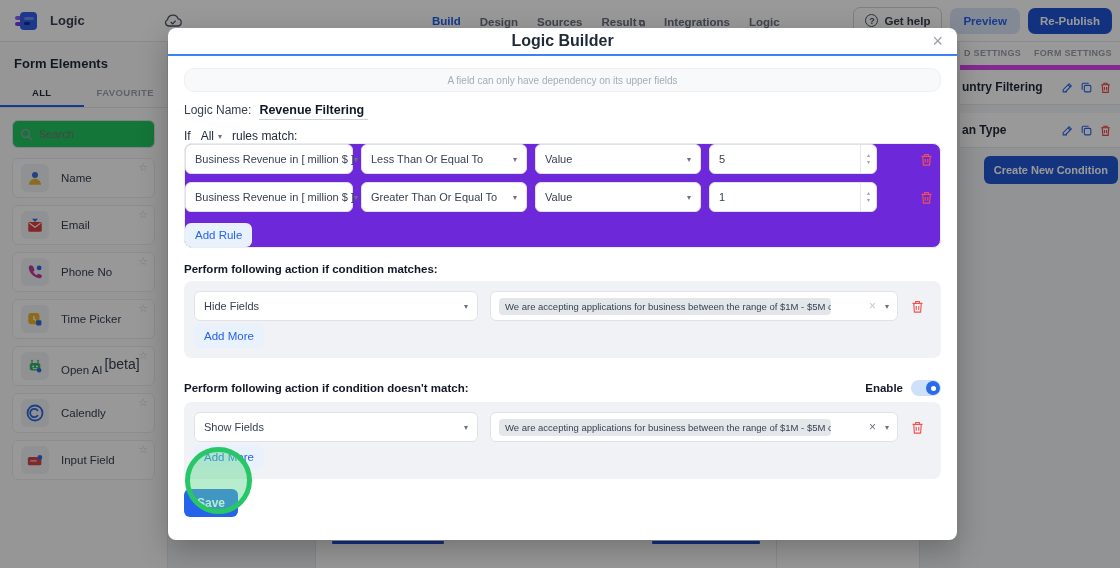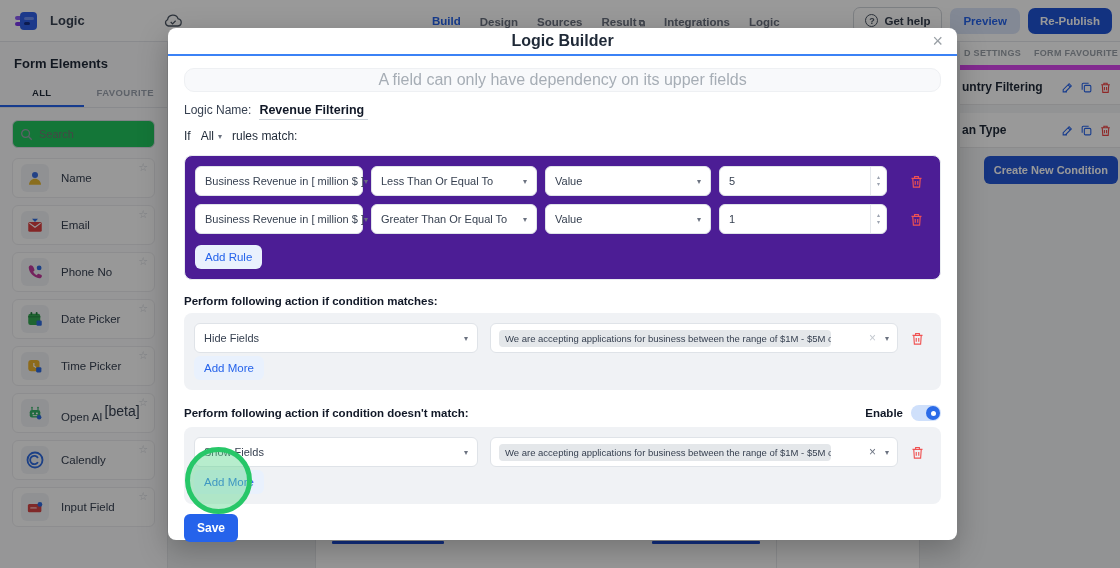--- a/index.html
+++ b/index.html
@@ -73,29 +73,29 @@
 
   
   .modal{position:absolute;left:168px;top:28px;width:789px;height:512px;background:#fff;
          border-radius:8px;z-index:10;box-shadow:0 10px 30px rgba(0,0,0,.25);}
   .m-header{position:relative;height:28px;display:flex;align-items:center;justify-content:center;
             border-bottom:2px solid #3b82f6;}
   .m-title{font-size:16px;font-weight:700;color:#1f2937;}
   .m-close{position:absolute;right:14px;top:4px;font-size:18px;color:#9aa0a6;cursor:pointer;line-height:1;}
   .m-body{padding:12px 16px 0 16px;}
   .info-box{height:24px;background:#f8f9fb;border:1px solid #eef0f3;border-radius:10px;display:flex;
-            align-items:center;justify-content:center;font-size:16px;color:#a6adb5;}
+            align-items:center;justify-content:center;font-size:10px;color:#a6adb5;}
   .name-row{display:flex;align-items:baseline;gap:8px;margin-top:11px;}
   .name-label{font-size:12px;color:#374151;}
   .name-value{font-size:12.5px;font-weight:700;color:#111827;border-bottom:1px solid #cbd2d9;
               padding:0 4px 2px 0;min-width:108px;cursor:text;}
   .if-row{display:flex;align-items:center;gap:10px;margin-top:9px;font-size:12px;color:#1f2937;}
   .mini-select{display:flex;align-items:center;gap:4px;cursor:pointer;}
   .chev{font-size:8px;color:#6b7280;}
-  .rules-box{border:1px solid #e9ecf0;border-radius:8px;padding:10px;margin-top:12px;background:#4c1d95;}
+  .rules-box{border:1px solid #e9ecf0;border-radius:8px;padding:0;margin-top:0;background:#6d28d9;}
   .rule-row{display:flex;align-items:center;gap:8px;margin-bottom:8px;}
   .select{height:30px;background:#fff;border:1px solid #dfe3e8;border-radius:6px;display:flex;
           align-items:center;justify-content:space-between;padding:0 9px;font-size:11px;color:#374151;
           cursor:pointer;white-space:nowrap;}
   .w-field{width:168px;}
   .w-op{width:166px;}
   .w-val{width:166px;}
   .num-input{width:168px;height:30px;border:1px solid #dfe3e8;border-radius:6px;display:flex;
              align-items:stretch;background:#fff;}
   .num-input .nval{flex:1;display:flex;align-items:center;padding:0 9px;font-size:11px;color:#374151;}
@@ -108,21 +108,21 @@
   .action-box{background:#f0f2f5;border-radius:8px;padding:10px;margin-top:6px;}
   .action-row{display:flex;align-items:center;gap:12px;}
   .w-action{width:284px;}
   .multi{flex:1;height:30px;background:#fff;border:1px solid #dfe3e8;border-radius:6px;display:flex;
          align-items:center;padding:0 8px;gap:8px;cursor:pointer;min-width:0;}
   .tag{background:#e4e7ea;border-radius:4px;padding:3px 6px;font-size:9.5px;color:#374151;
        white-space:nowrap;overflow:hidden;display:flex;align-items:center;gap:5px;max-width:85%;}
   .multi-right{margin-left:auto;display:flex;align-items:center;gap:9px;flex:none;}
   .clear-x{font-size:12px;color:#c3c8cf;cursor:pointer;}
   .clear-x.dark{color:#6b7280;}
-  .nomatch-row{display:flex;align-items:center;justify-content:space-between;margin-top:15px;}
+  .nomatch-row{display:flex;align-items:center;justify-content:space-between;margin-top:22px;}
   .enable-wrap{display:flex;align-items:center;gap:8px;}
   .enable-label{font-size:11.5px;font-weight:700;color:#111827;}
   .toggle{width:30px;height:16px;background:#cfe0fb;border-radius:9px;position:relative;cursor:pointer;}
   .toggle .knob{position:absolute;right:1px;top:1px;width:14px;height:14px;border-radius:50%;
                 background:#2b6be8;display:flex;align-items:center;justify-content:center;}
   .toggle .dot{width:5px;height:5px;border-radius:50%;background:#fff;}
   .btn-save{margin-top:10px;background:#2563eb;color:#fff;border:none;border-radius:6px;
             padding:7px 13px;font-size:12px;font-weight:700;cursor:pointer;}
 
   
@@ -214,33 +214,20 @@
         <div class="icon-box">
           <svg width="18" height="18" viewBox="0 0 24 24">
             <path d="M6 3c-1.5.6-2.6 1.8-2.3 3.6.5 3.4 2 6.6 4.6 9.2 2.6 2.6 5.8 4.1 9.2 4.6 1.8.3 3-.8 3.6-2.3.3-.9-.1-1.9-1-2.3l-2.8-1.2c-.8-.3-1.7-.1-2.2.6l-.8 1c-2-1-3.7-2.7-4.7-4.7l1-.8c.7-.5.9-1.4.6-2.2L10 5.7C9.4 4 7 2.6 6 3z" fill="#c2399b"></path>
             <circle cx="17.5" cy="6.5" r="3.2" fill="#2f6bdf"></circle>
           </svg>
         </div>
         <div class="card-label">Phone No</div>
         <span class="star">☆</span>
       </div>
 
-      <div class="card">
-        <div class="icon-box">
-          <svg width="18" height="18" viewBox="0 0 24 24">
-            <rect x="3" y="5" width="16" height="15" rx="3" fill="#34a853"></rect>
-            <rect x="6" y="2.5" width="2.4" height="4" rx="1.2" fill="#1e7e3c"></rect>
-            <rect x="13" y="2.5" width="2.4" height="4" rx="1.2" fill="#1e7e3c"></rect>
-            <rect x="3" y="8" width="16" height="2" fill="#2b9048"></rect>
-            <rect x="14" y="14" width="7" height="7" rx="1.5" fill="#2f6bdf"></rect>
-          </svg>
-        </div>
-        <div class="card-label">Date Picker</div>
-        <span class="star">☆</span>
-      </div>
 
       <div class="card">
         <div class="icon-box">
           <svg width="18" height="18" viewBox="0 0 24 24">
             <rect x="3" y="4" width="15" height="15" rx="4" fill="#ecb22e"></rect>
             <path d="M10.5 8v4.2l3 1.8" stroke="#fff" stroke-width="1.6" fill="none"></path>
             <rect x="13.5" y="13.5" width="7" height="7" rx="1.5" fill="#2f6bdf"></rect>
           </svg>
         </div>
         <div class="card-label">Time Picker</div>
@@ -292,21 +279,21 @@
 
   <div class="canvas">
     <div class="vline"></div>
     <div class="blue-underline" style="left:16px;bottom:24px;width:112px;"></div>
     <div class="blue-underline" style="left:336px;bottom:24px;width:108px;"></div>
   </div>
 
   <div class="rpanel">
     <div class="rp-tabs">
       <div class="rp-tab">D SETTINGS</div>
-      <div class="rp-tab">FORM FAVOURITE</div>
+      <div class="rp-tab">FORM SETTINGS</div>
 
     </div>
     <div class="rp-item">
       <div class="rp-item-label">untry Filtering</div>
       <div class="rp-icons">
         <span>
           <svg width="13" height="13" viewBox="0 0 24 24" fill="none" stroke="#2563eb" stroke-width="2">
             <path d="M4 20h7M4 20v-4L15 5l4 4-11 11z"></path>
               <path d="M13 7l4 4"></path>
           </svg>

